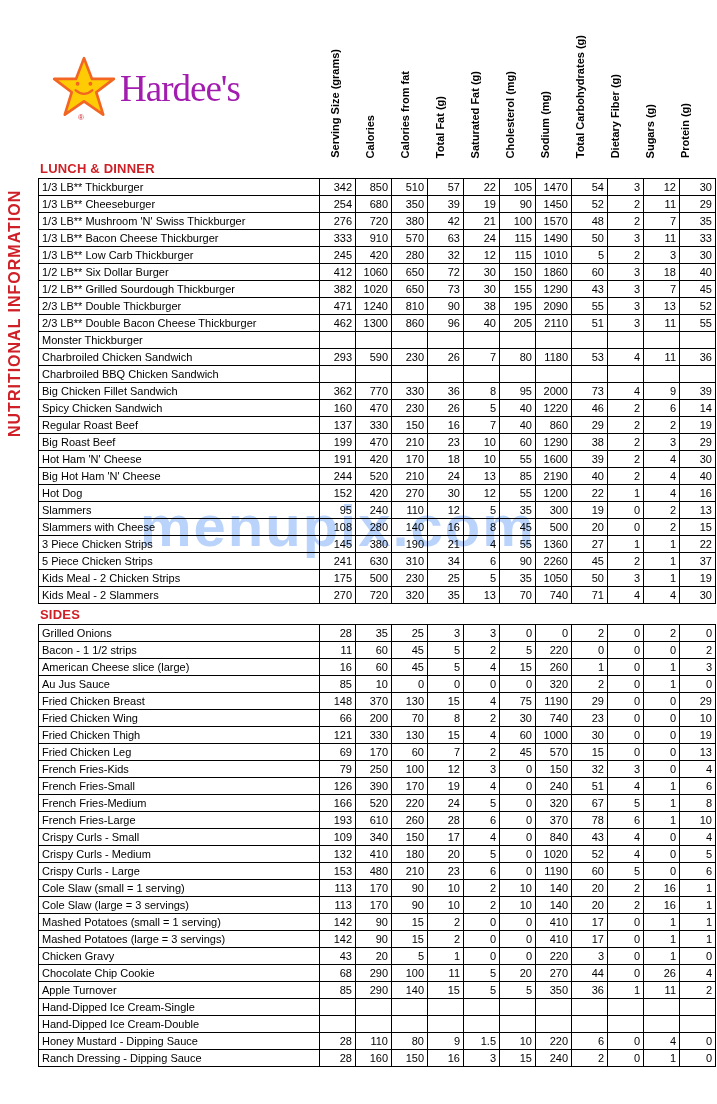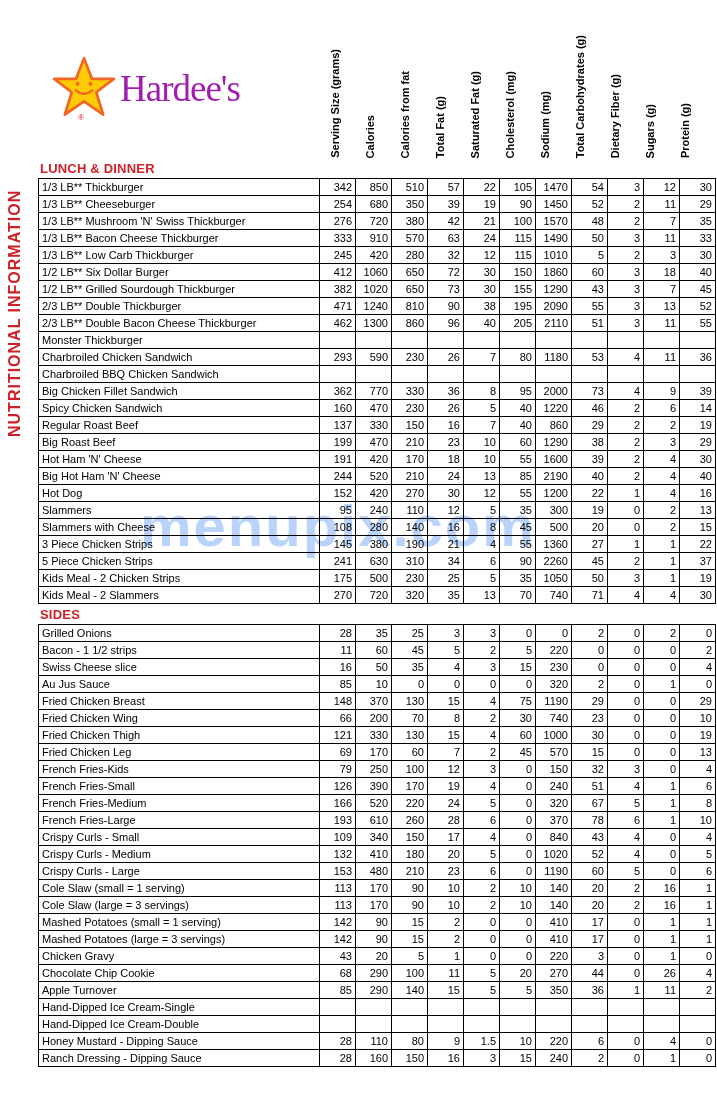--- a/index.html
+++ b/index.html
@@ -492,32 +492,32 @@
             <td class="val">5</td>
             <td class="val">2</td>
             <td class="val">5</td>
             <td class="val">220</td>
             <td class="val">0</td>
             <td class="val">0</td>
             <td class="val">0</td>
             <td class="val">2</td>
           </tr>
           <tr>
-            <td class="name">Swiss Cheese slice</td>
+            <td class="name">American Cheese slice (large)</td>
             <td class="val">16</td>
-            <td class="val">50</td>
-            <td class="val">35</td>
-            <td class="val">4</td>
-            <td class="val">3</td>
+            <td class="val">60</td>
+            <td class="val">45</td>
+            <td class="val">5</td>
+            <td class="val">4</td>
             <td class="val">15</td>
-            <td class="val">230</td>
-            <td class="val">0</td>
-            <td class="val">0</td>
-            <td class="val">0</td>
-            <td class="val">4</td>
+            <td class="val">260</td>
+            <td class="val">1</td>
+            <td class="val">0</td>
+            <td class="val">1</td>
+            <td class="val">3</td>
           </tr>
           <tr>
             <td class="name">Au Jus Sauce</td>
             <td class="val">85</td>
             <td class="val">10</td>
             <td class="val">0</td>
             <td class="val">0</td>
             <td class="val">0</td>
             <td class="val">0</td>
             <td class="val">320</td>

